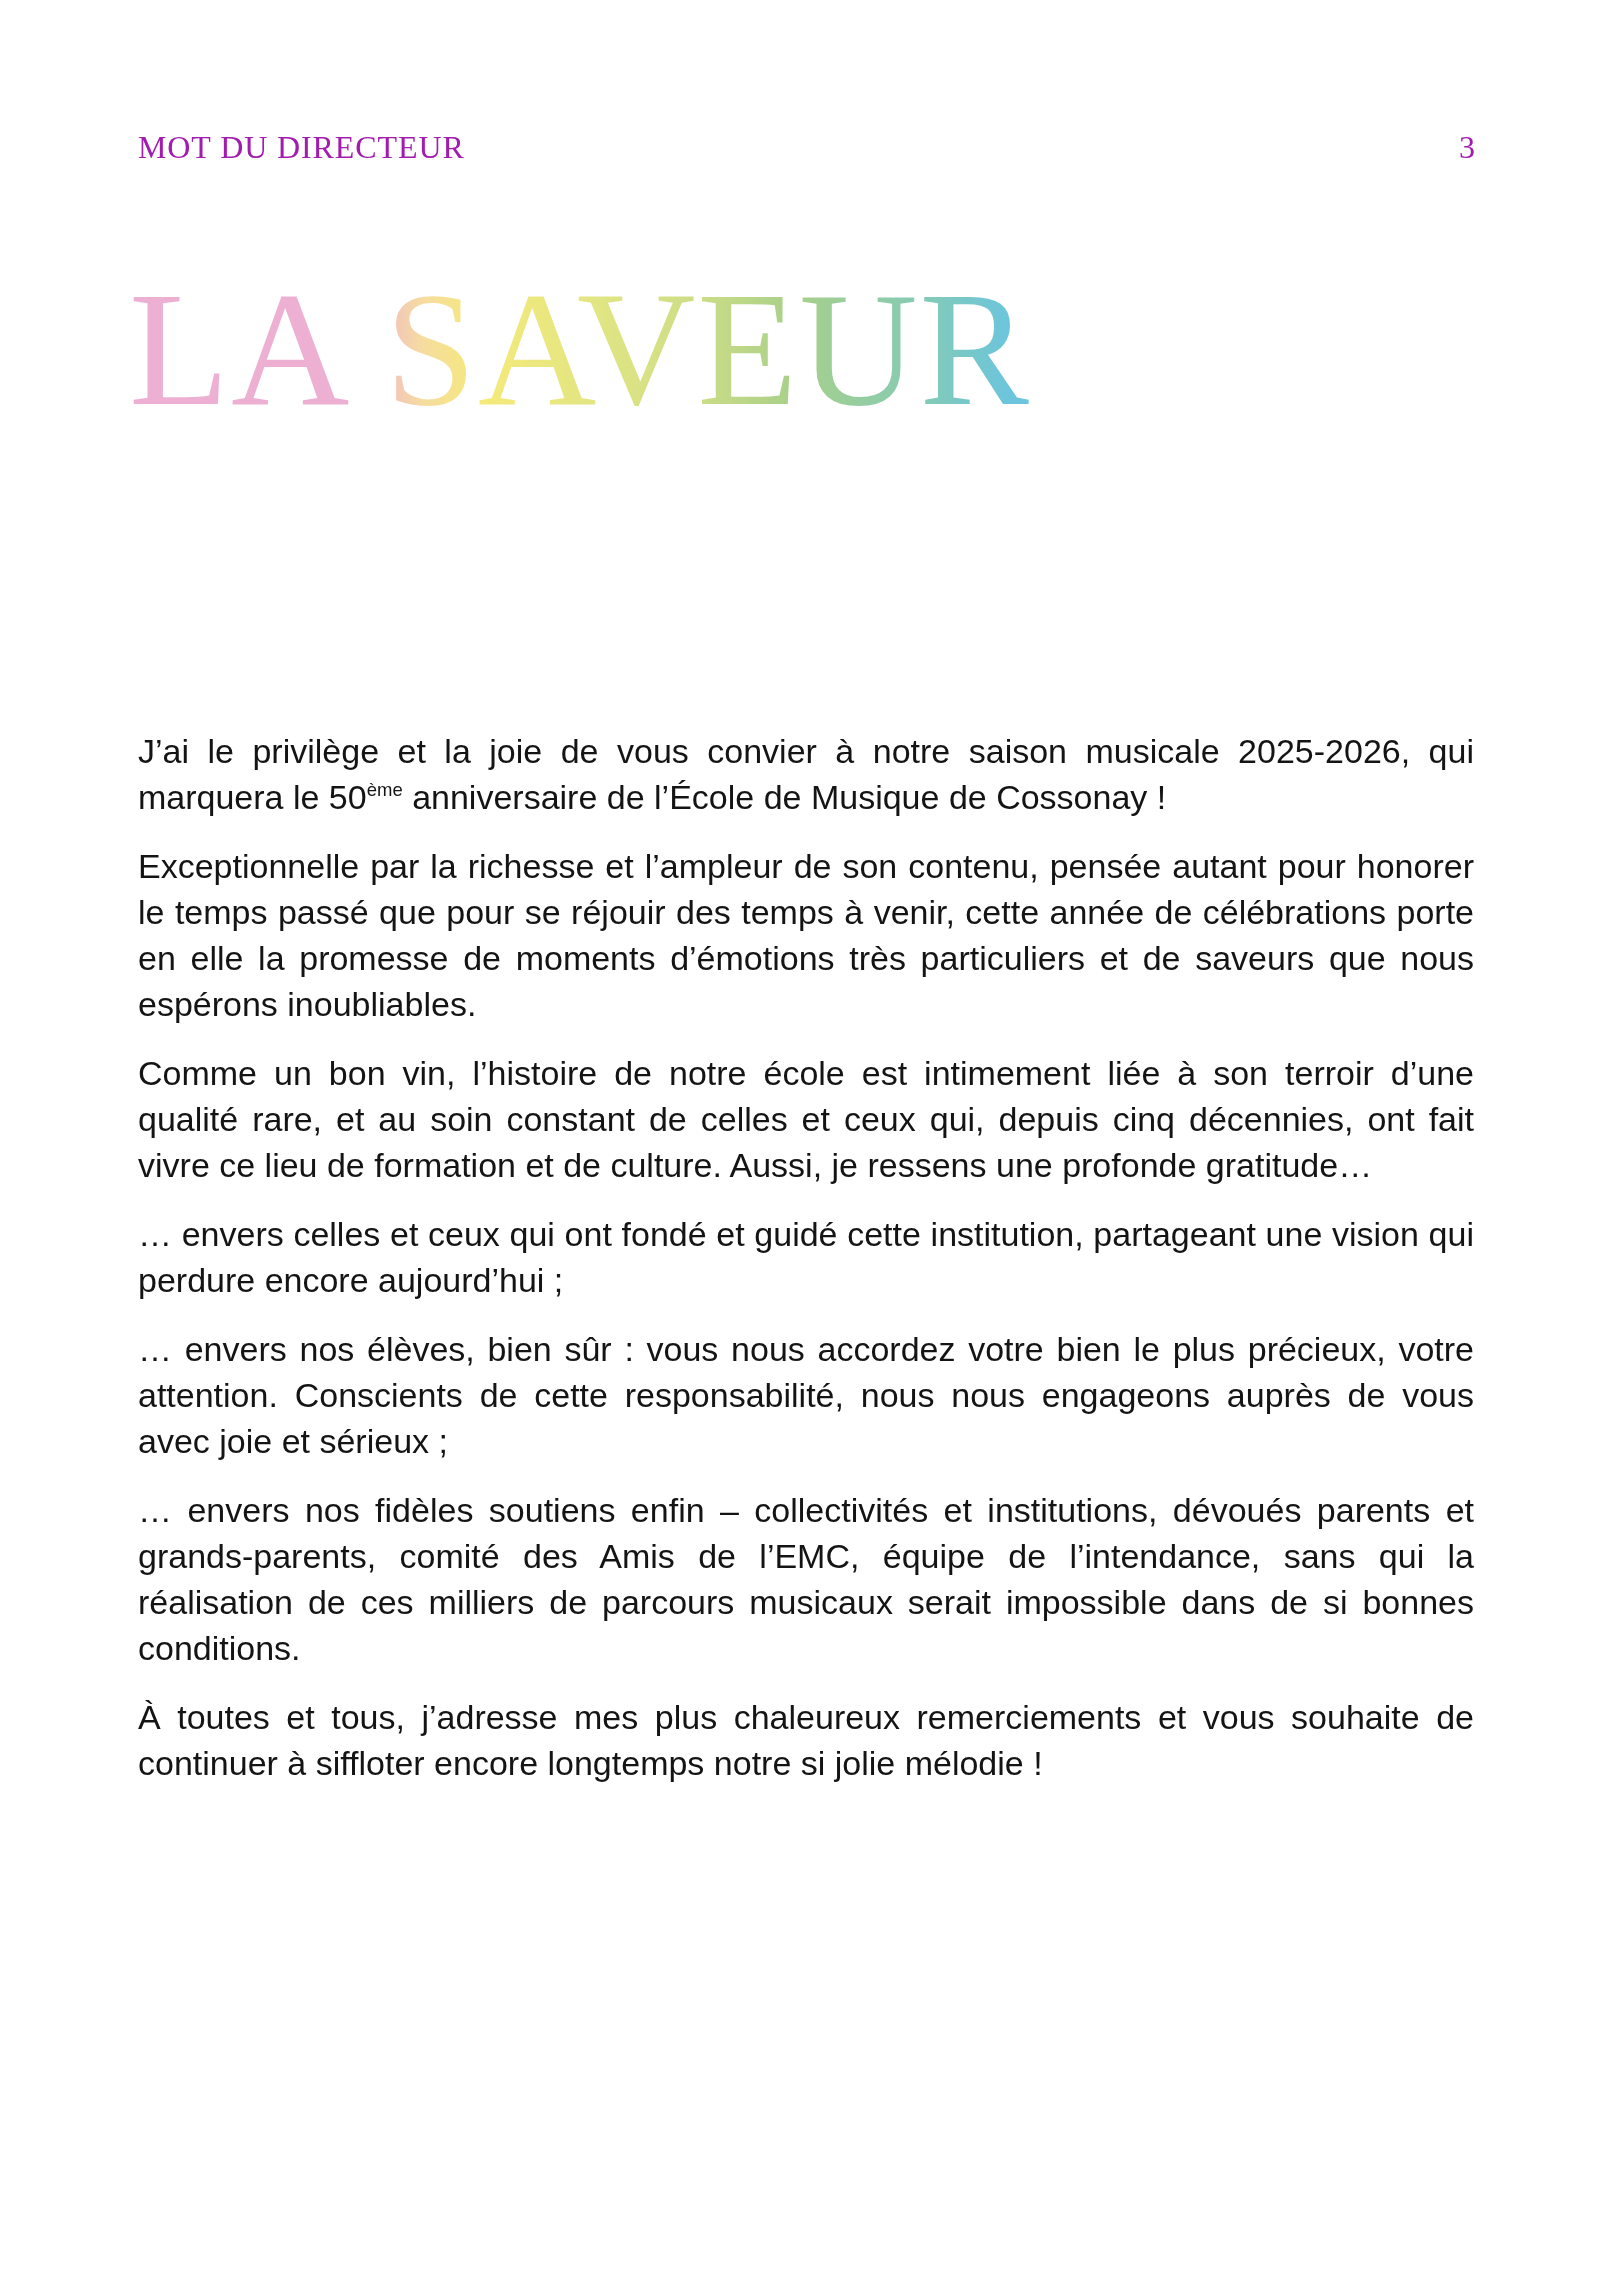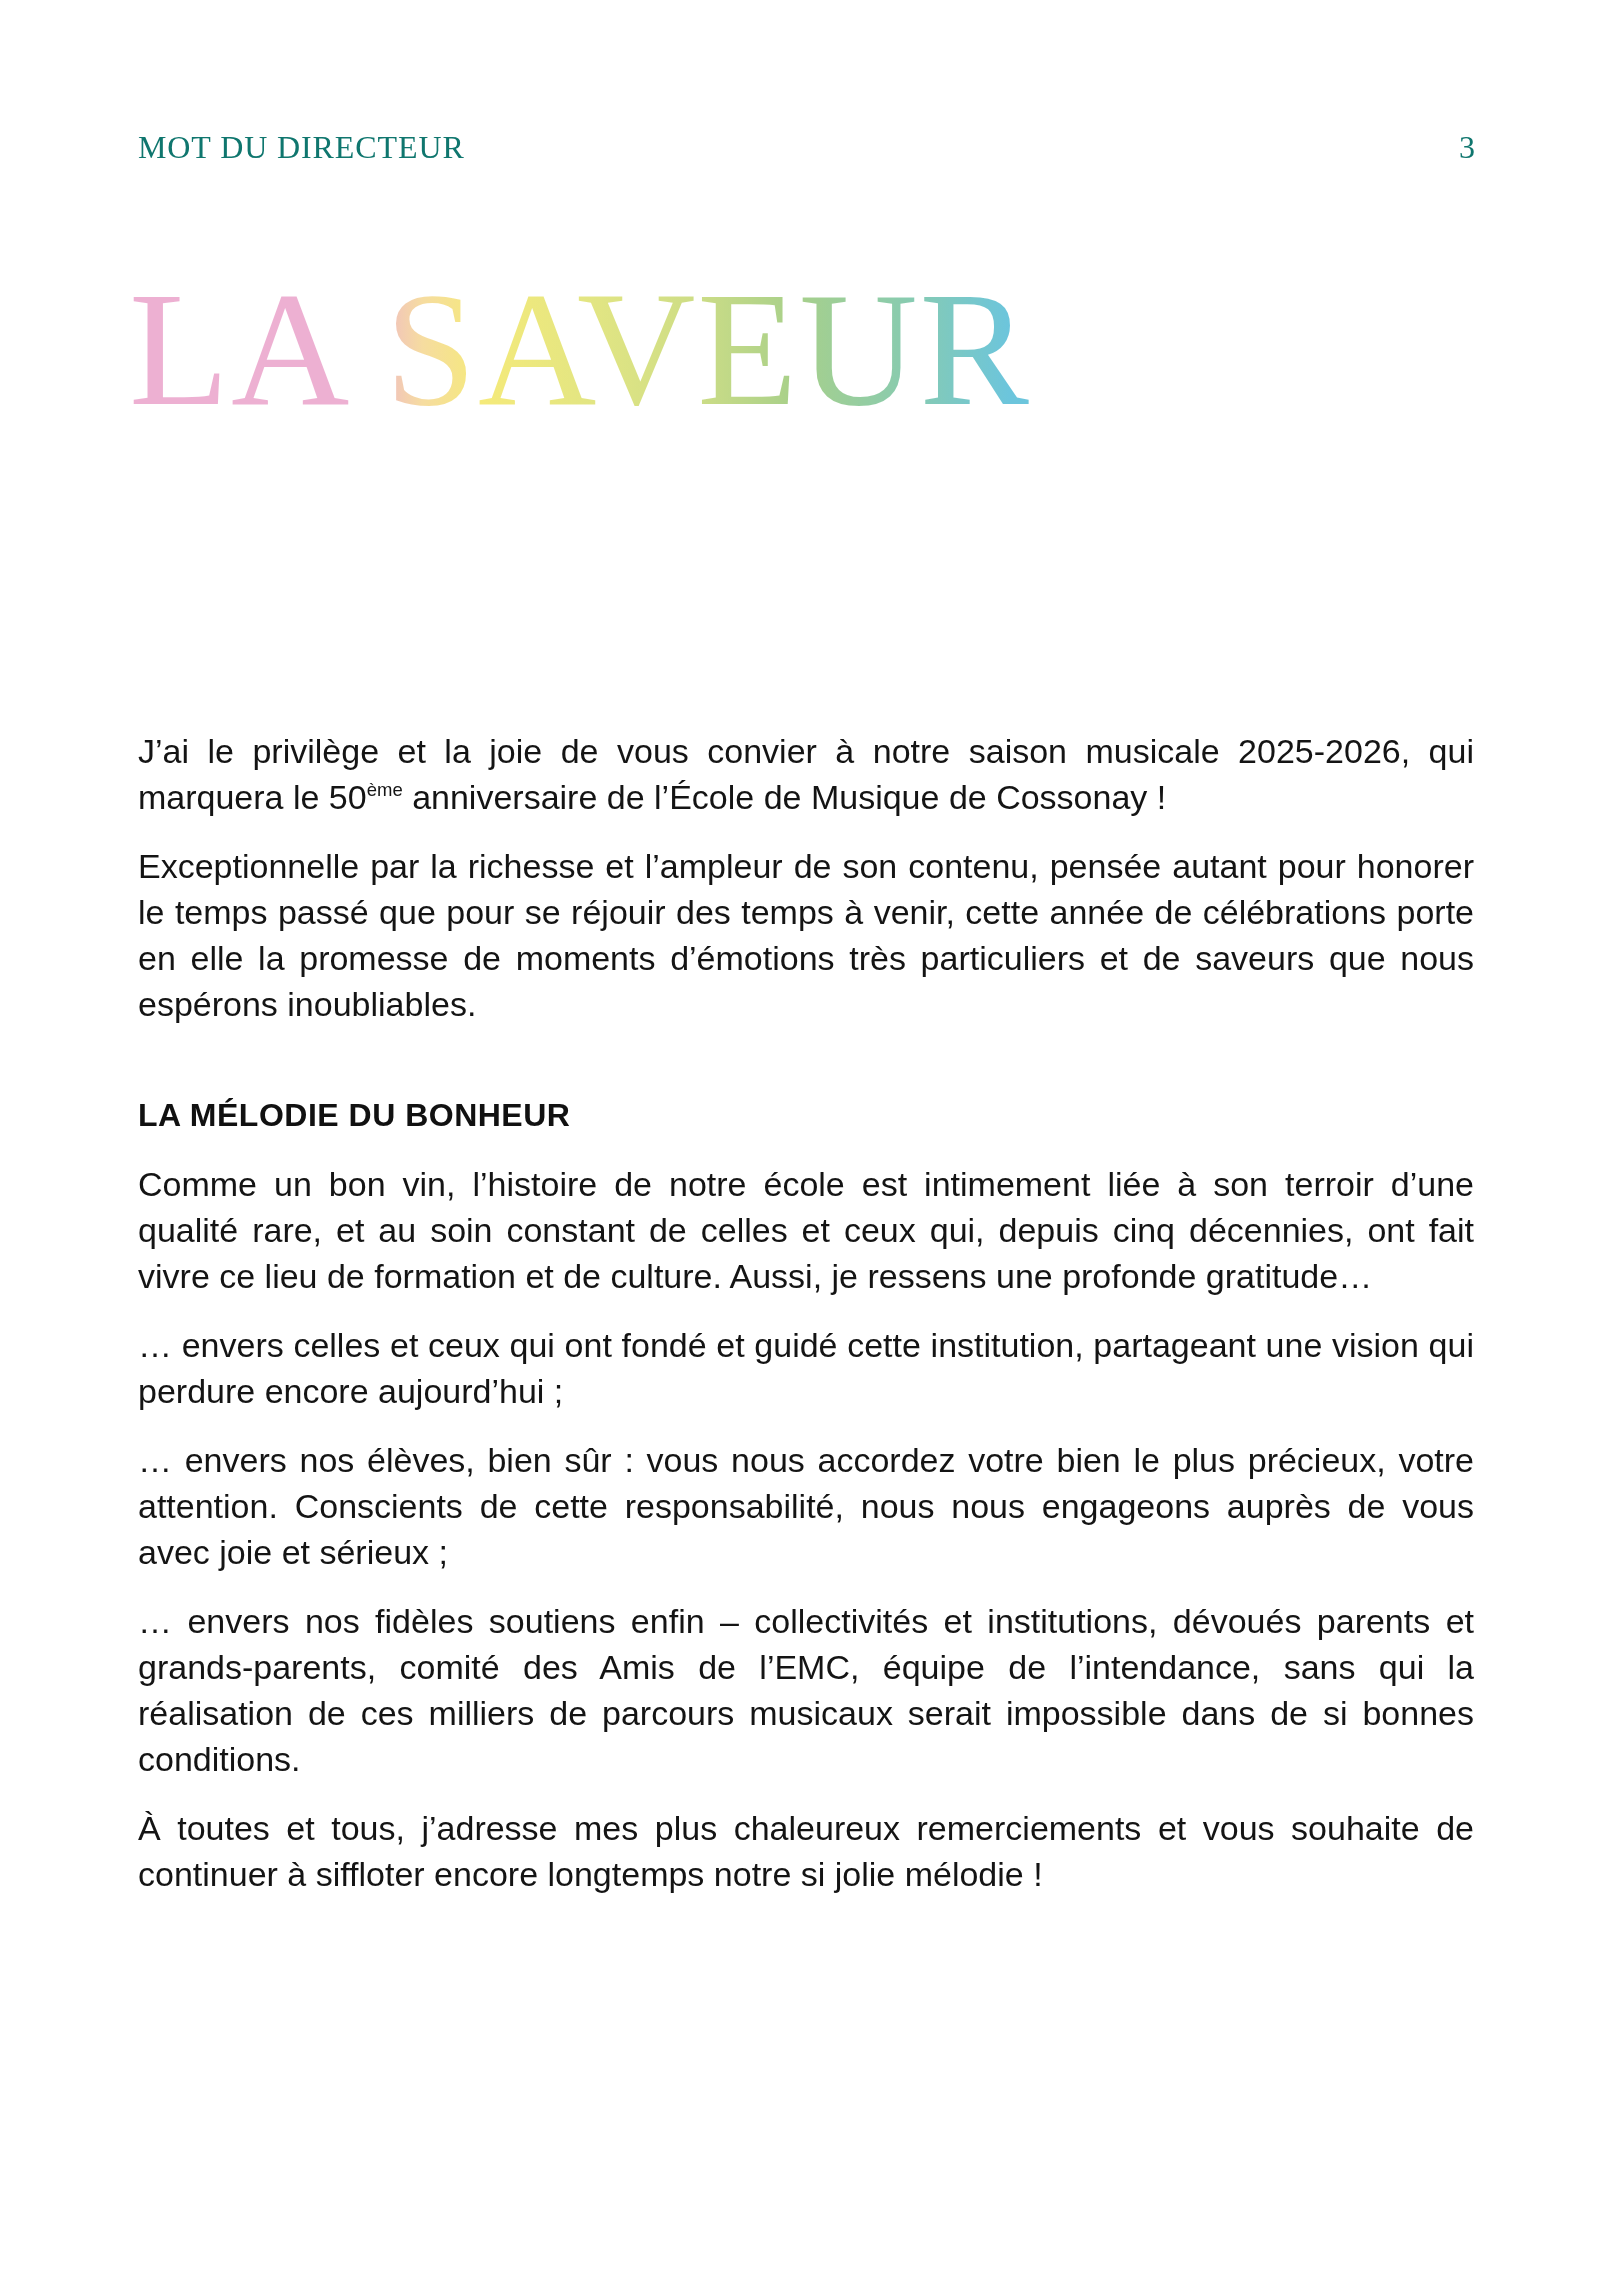--- a/index.html
+++ b/index.html
@@ -16,21 +16,21 @@
     }
     .running-head {
       position: absolute;
       top: 129px;
       left: 138px;
       width: 1338px;
       height: 41px;
       font-family: "Liberation Serif", "DejaVu Serif", serif;
       font-size: 32px;
       letter-spacing: 0.9px;
-      color: #0f766e;
+      color: #a21caf;
     }
     .running-head .section-label {
       position: absolute;
       left: 0;
       top: 0;
     }
     .running-head .page-number {
       position: absolute;
       right: 0;
       top: 0;
@@ -103,21 +103,20 @@
 </header>
 
 <h1 class="title">
   <span class="line line-1">LA SAVEUR</span>
 </h1>
 
 <main class="body-text">
   <p><span>J’ai le privilège et la joie de vous convier à notre saison musicale 2025-2026, qui marquera le 50</span><sup>ème</sup><span> anniversaire de l’École de Musique de Cossonay !</span></p>
   <p>Exceptionnelle par la richesse et l’ampleur de son contenu, pensée autant pour honorer le temps passé que pour se réjouir des temps à venir, cette année de célébrations porte en elle la promesse de moments d’émotions très particuliers et de saveurs que nous espérons inoubliables.</p>
 
-  <h2>LA MÉLODIE DU BONHEUR</h2>
 
   <p>Comme un bon vin, l’histoire de notre école est intimement liée à son terroir d’une qualité rare, et au soin constant de celles et ceux qui, depuis cinq décennies, ont fait vivre ce lieu de formation et de culture. Aussi, je ressens une profonde gratitude…</p>
   <p>… envers celles et ceux qui ont fondé et guidé cette institution, partageant une vision qui perdure encore aujourd’hui ;</p>
   <p>… envers nos élèves, bien sûr : vous nous accordez votre bien le plus précieux, votre attention. Conscients de cette responsabilité, nous nous engageons auprès de vous avec joie et sérieux ;</p>
   <p>… envers nos fidèles soutiens enfin – collectivités et institutions, dévoués parents et grands-parents, comité des Amis de l’EMC, équipe de l’intendance, sans qui la réalisation de ces milliers de parcours musicaux serait impossible dans de si bonnes conditions.</p>
   <p>À toutes et tous, j’adresse mes plus chaleureux remerciements et vous souhaite de continuer à siffloter encore longtemps notre si jolie mélodie !</p>
 </main>
 
 
 </body></html>

